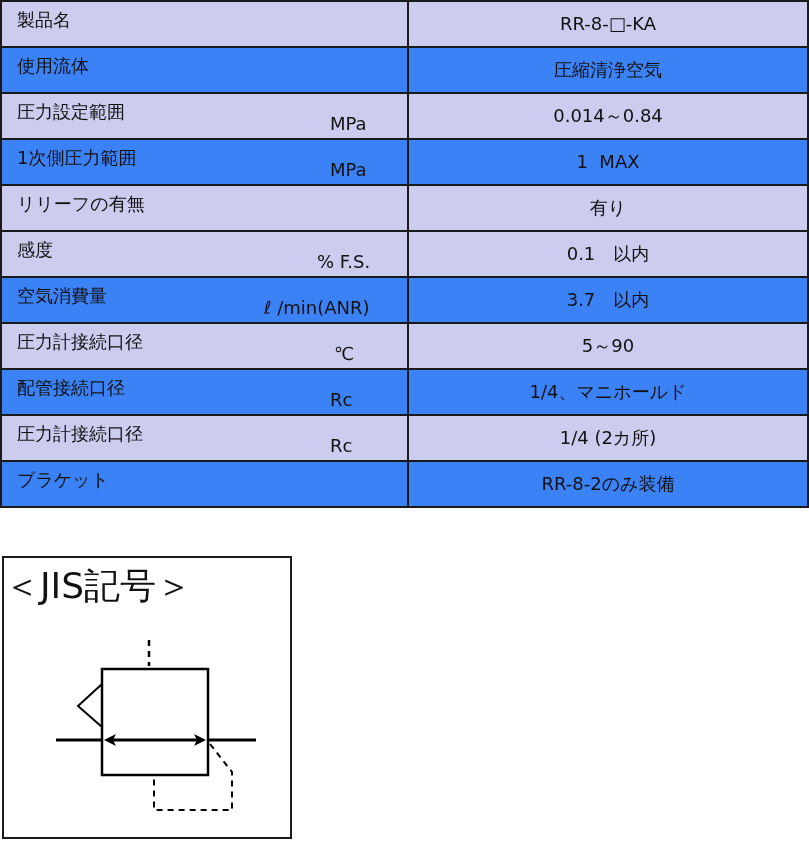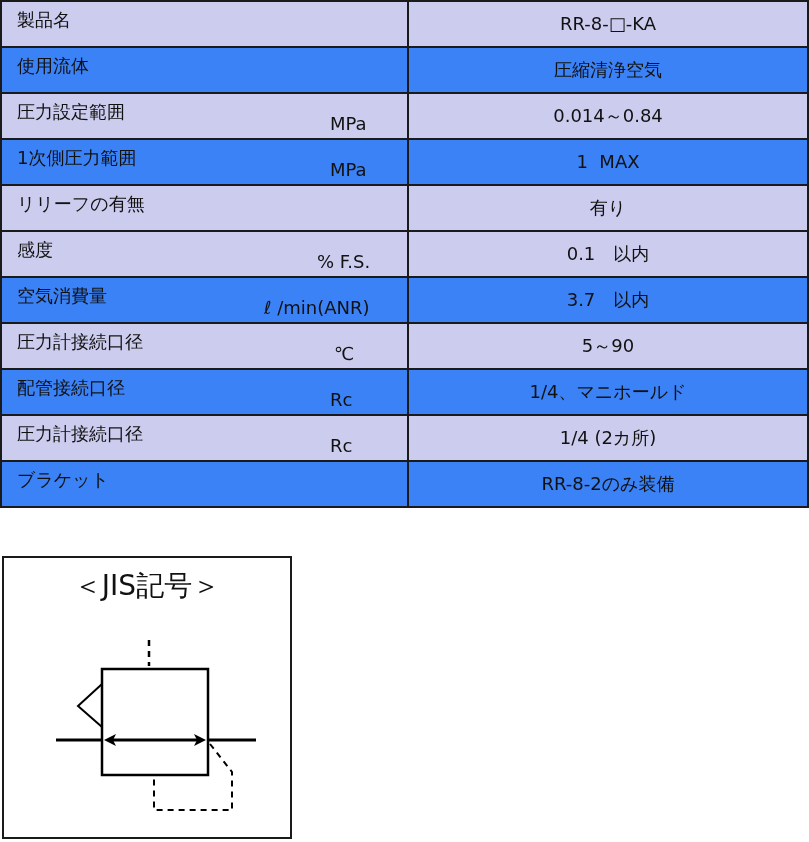--- a/index.html
+++ b/index.html
@@ -62,22 +62,21 @@
       height: 283px;
       border: 2px solid #1a1a1a;
       box-sizing: border-box;
       background: #fff;
     }
     .jis-title {
       position: absolute;
       left: 0;
       top: 6px;
       width: 100%;
-      text-align: center;
-      font-size: 28px;
+      font-size: 36px;
       line-height: 44px;
       color: #111;
     }
     .jis-symbol {
       position: absolute;
       left: 0;
       top: 0;
     }
   </style>
 </head>

